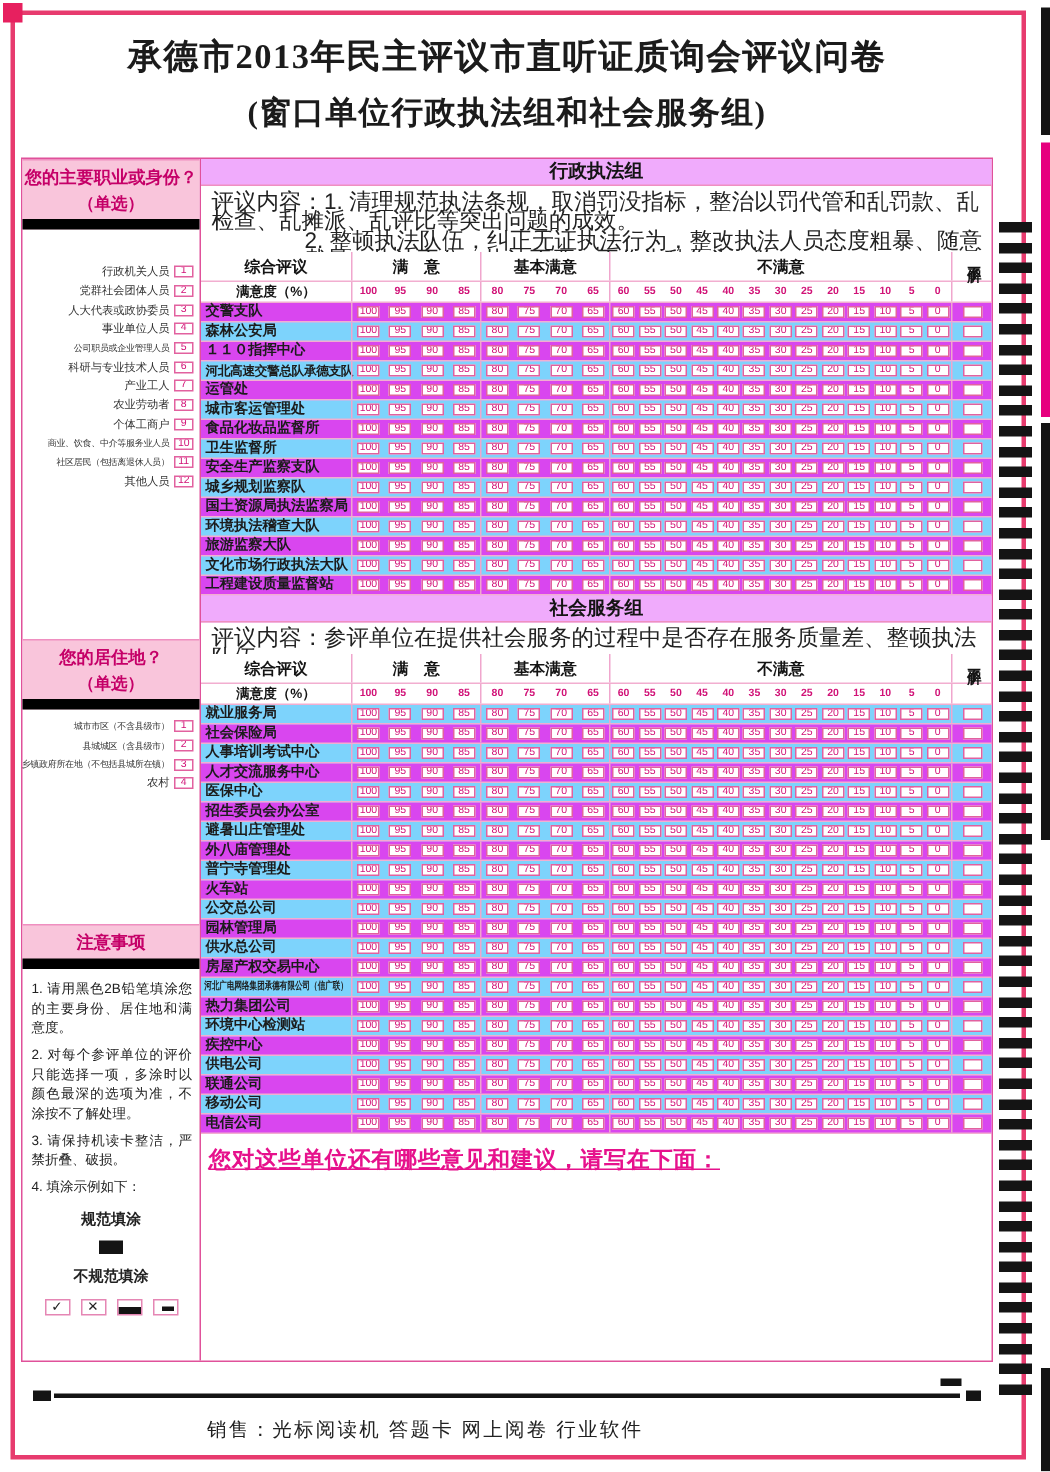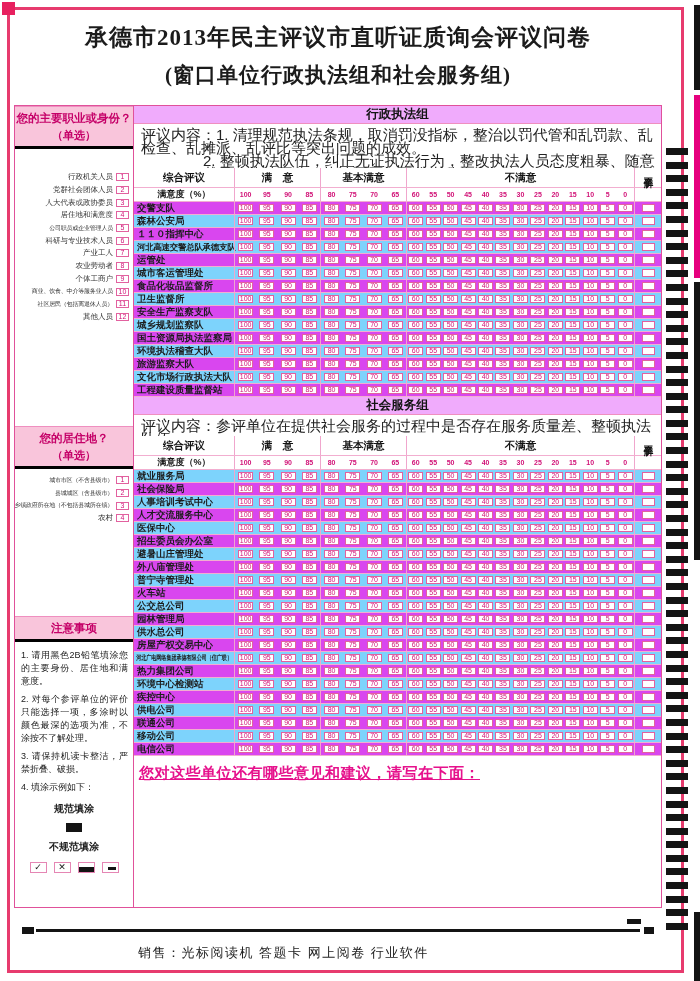--- a/index.html
+++ b/index.html
@@ -16,21 +16,21 @@
   
   .form{position:absolute;left:14px;top:105px;width:648px;height:803px;border:1px solid #e0519a;box-sizing:border-box;background:#fff;}
   .sidebar{position:absolute;left:0;top:0;width:119px;height:100%;border-right:1px solid #e0519a;box-sizing:border-box;}
   .main{position:absolute;left:119px;top:0;right:0;bottom:0;}
 
   
   .sb-sec{position:absolute;left:0;right:0;}
   .sec-occ{top:0;}
   .sec-res{top:320px;}
   .sec-notes{top:510px;}
-  .sb-band{background:#f9c5db;border-top:1px solid #ef8fc0;border-bottom:3px solid #000000;text-align:center;color:#c50068;font-weight:bold;padding:4px 0 3px 0;}
+  .sb-band{background:#f9c5db;border-top:1px solid #ef8fc0;border-bottom:7px solid #000000;text-align:center;color:#c50068;font-weight:bold;padding:4px 0 3px 0;}
   .sb-band-title{font-size:11.5px;}
   .sb-band-sub{font-size:11px;margin-top:2px;}
   .sb-list{margin-top:22px;}
   .sec-res .sb-list{margin-top:5px;}
   .sb-row{display:flex;justify-content:flex-end;align-items:center;height:12.7px;padding-right:4px;}
   .sb-lab{font-size:7.5px;color:#333;margin-right:3px;white-space:nowrap;}
   .sb-lab.tiny{font-size:6px;letter-spacing:-0.2px;}
   .sb-bub{width:13px;height:8px;flex:0 0 13px;}
 
   .notes-body{padding:2px 5px 0 6px;}
@@ -118,21 +118,21 @@
             </div>
             <div class="sb-row">
               <span class="sb-lab">党群社会团体人员</span>
               <span class="bubble sb-bub">2</span>
             </div>
             <div class="sb-row">
               <span class="sb-lab">人大代表或政协委员</span>
               <span class="bubble sb-bub">3</span>
             </div>
             <div class="sb-row">
-              <span class="sb-lab">居住地和满意度</span>
+              <span class="sb-lab">事业单位人员</span>
               <span class="bubble sb-bub">4</span>
             </div>
             <div class="sb-row">
               <span class="sb-lab tiny">公司职员或企业管理人员</span>
               <span class="bubble sb-bub">5</span>
             </div>
             <div class="sb-row">
               <span class="sb-lab">科研与专业技术人员</span>
               <span class="bubble sb-bub">6</span>
             </div>

